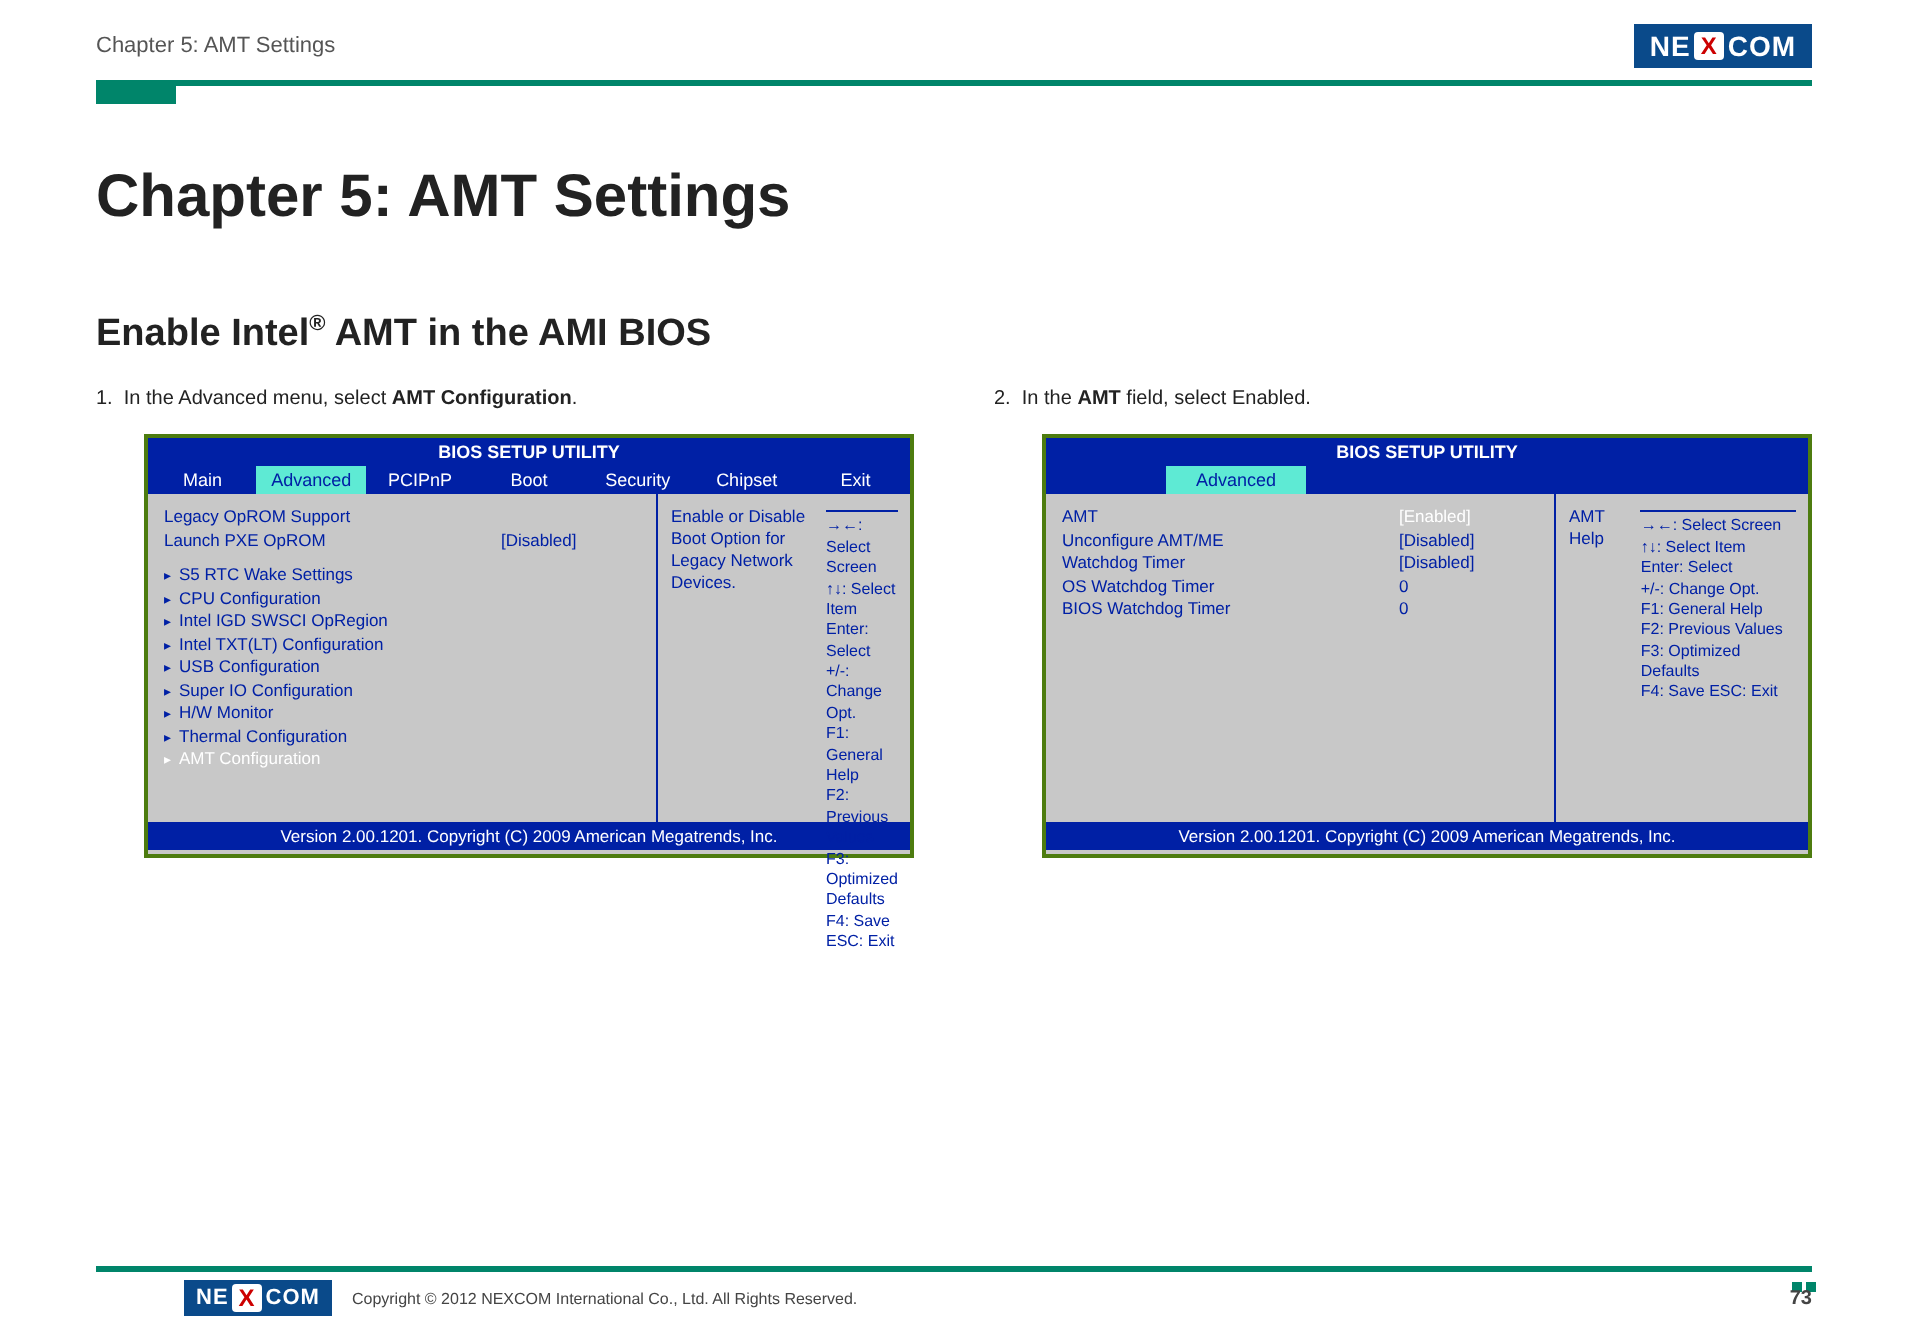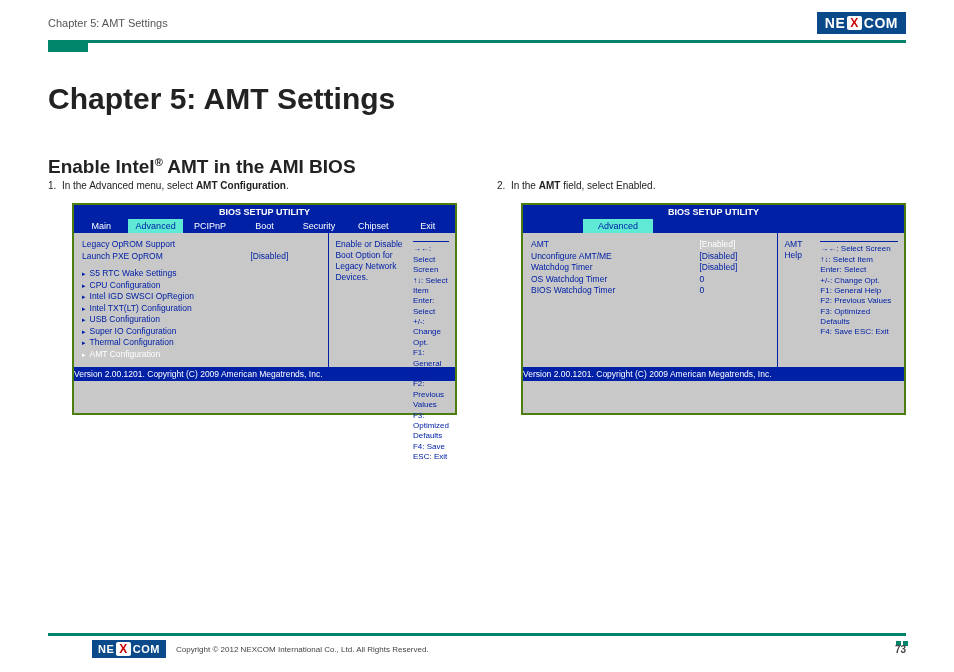--- a/index.html
+++ b/index.html
@@ -6,35 +6,35 @@
 body { font-family: Arial, Helvetica, sans-serif; background: #fff; width: 954px; height: 672px; position: relative; color: #222; }
 .page-header { display: flex; justify-content: space-between; align-items: center; padding: 12px 48px 4px; }
 .header-title { font-size: 11px; color: #555; }
 .logo { display: flex; align-items: center; }
 .logo-box { background: #0a4a8a; color: #fff; font-weight: bold; font-size: 14px; padding: 3px 8px; display: flex; align-items: center; letter-spacing: 0.5px; margin-left: 44px; }
 .logo-x { background: #fff; color: #c00; padding: 0 3px; margin: 0 2px; font-weight: bold; border-radius: 2px; font-size: 12px; position: relative; }
 .hr-line { height: 3px; background: #00856a; margin: 2px 48px 0; }
 .accent-bar { width: 40px; height: 10px; background: #00856a; margin-left: 48px; margin-top: -1px; }
 .content { padding: 30px 48px 0; }
 h1 { font-size: 30px; font-weight: bold; margin-bottom: 40px; }
-h2 { font-size: 19px; font-weight: bold; margin-bottom: 2px; }
+h2 { font-size: 19px; font-weight: bold; margin-bottom: 16px; }
 h2 sup { font-size: 11px; }
 .columns { display: flex; gap: 40px; }
 .col { flex: 1; }
 .step-text { font-size: 10px; margin-bottom: 12px; }
 .step-text b { font-weight: bold; }
 .bios-box { border: 2px solid #4d7c0f; background: #c8c8c8; font-family: Liberation Sans, sans-serif; font-size: 8.5px; position: relative; height: 212px; }
 .bios-title { background: #0020a5; color: #fff; text-align: center; font-weight: bold; padding: 2px 0; font-size: 9px; }
 .bios-tabs { display: flex; background: #0020a5; color: #fff; font-size: 9px; }
 .bios-tab { padding: 2px 0; text-align: center; flex: 1; }
 .bios-tab.active { background: #5eead4; color: #0020a5; }
-.bios-body { display: flex; height: 134px; }
+.bios-body { display: flex; height: 164px; }
 .bios-left { flex: 2.1; border-right: 1.5px solid #0020a5; padding: 6px 8px; color: #0020a5; line-height: 1.35; position: relative; }
 .bios-right { flex: 1; padding: 6px 6px; color: #0020a5; line-height: 1.3; display: flex; flex-direction: row; justify-content: space-between; }
-.bios-footer { background: #0020a5; color: #fff; padding: 2px 0; font-size: 8.5px; }
+.bios-footer { background: #0020a5; color: #fff; text-align: center; padding: 2px 0; font-size: 8.5px; }
 .bios-row { display: flex; }
 .bios-row .label { flex: 1; white-space: nowrap; }
 .bios-row .val { width: 70px; }
 .tri::before { content: "▸"; margin-right: 4px; font-size: 7px; }
 .selected { color: #fff; }
 .help-list { font-size: 8px; }
 .help-list .hr-inner { border-top: 1.5px solid #0020a5; margin: 2px 0; }
 .page-footer { position: absolute; bottom: 14px; left: 48px; right: 48px; }
 .footer-line { height: 3px; background: #00856a; margin-bottom: 4px; }
 .footer-row { display: flex; justify-content: space-between; align-items: center; font-size: 8px; color: #444; }
@@ -92,20 +92,21 @@
                 <span class="label">Launch PXE OpROM</span>
                 <span class="val">[Disabled]</span>
               </div>
               <div style="height: 6px;"></div>
               <div class="tri">S5 RTC Wake Settings</div>
               <div class="tri">CPU Configuration</div>
               <div class="tri">Intel IGD SWSCI OpRegion</div>
               <div class="tri">Intel TXT(LT) Configuration</div>
               <div class="tri">USB Configuration</div>
               <div class="tri">Super IO Configuration</div>
+              <div class="tri">H/W Monitor</div>
               <div class="tri">Thermal Configuration</div>
               <div class="tri selected">AMT Configuration</div>
             </div>
           <div class="bios-right">
             <div>Enable or Disable Boot Option for Legacy Network Devices.</div>
             <div class="help-list" id="bios1-help">
                 <div class="hr-inner"></div>
                 <div>→←:   Select Screen</div>
                 <div>↑↓:    Select Item</div>
                 <div>Enter: Select</div>

